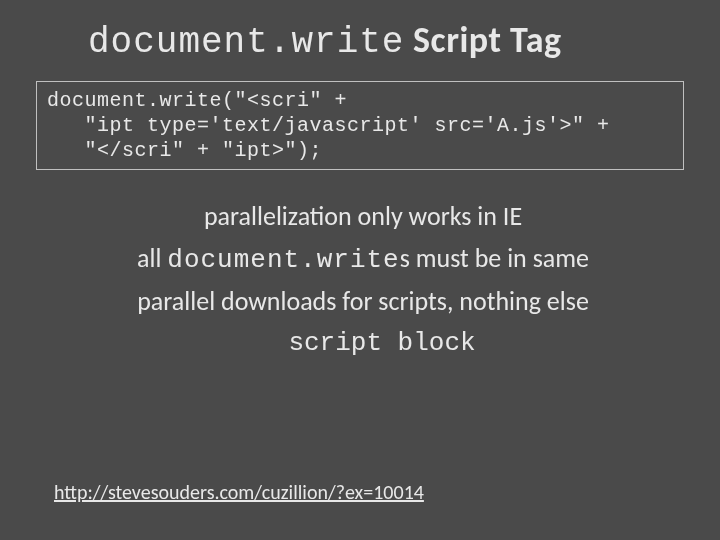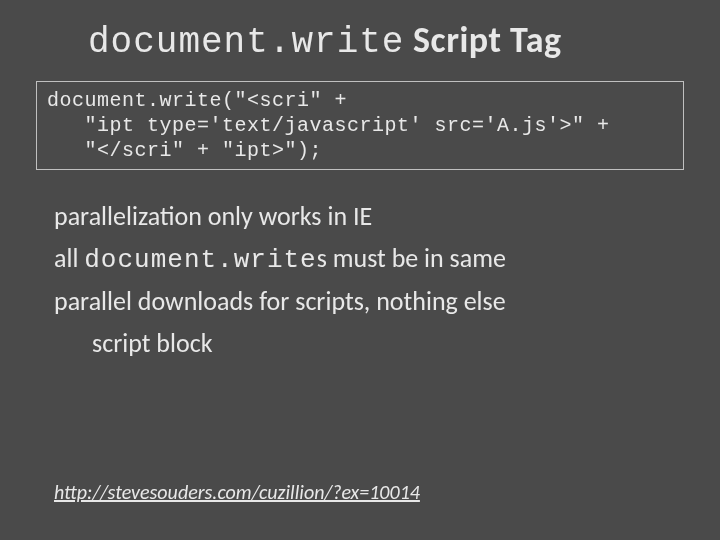--- a/index.html
+++ b/index.html
@@ -41,36 +41,37 @@
     line-height: 1.25;
     color: #e8e8e8;
     white-space: pre;
     letter-spacing: 0.5px;
   }
   .body-text {
     font-size: 26px;
     line-height: 1.45;
     color: #e8e8e8;
     padding-left: 6px;
+    text-align: center;
   }
   .body-text p {
     margin-bottom: 4px;
   }
   .body-text .mono {
     font-family: "Courier New", monospace;
     letter-spacing: 1px;
   }
   .indent-cont {
     padding-left: 38px;
+    font-family: Liberation Mono, monospace;
   }
   .url {
     position: absolute;
     bottom: 36px;
     left: 54px;
-    font-style: italic;
     font-size: 20px;
     color: #e8e8e8;
     text-decoration: underline;
   }
 </style>
 </head>
 <body>
 
 <div class="slide">
 

